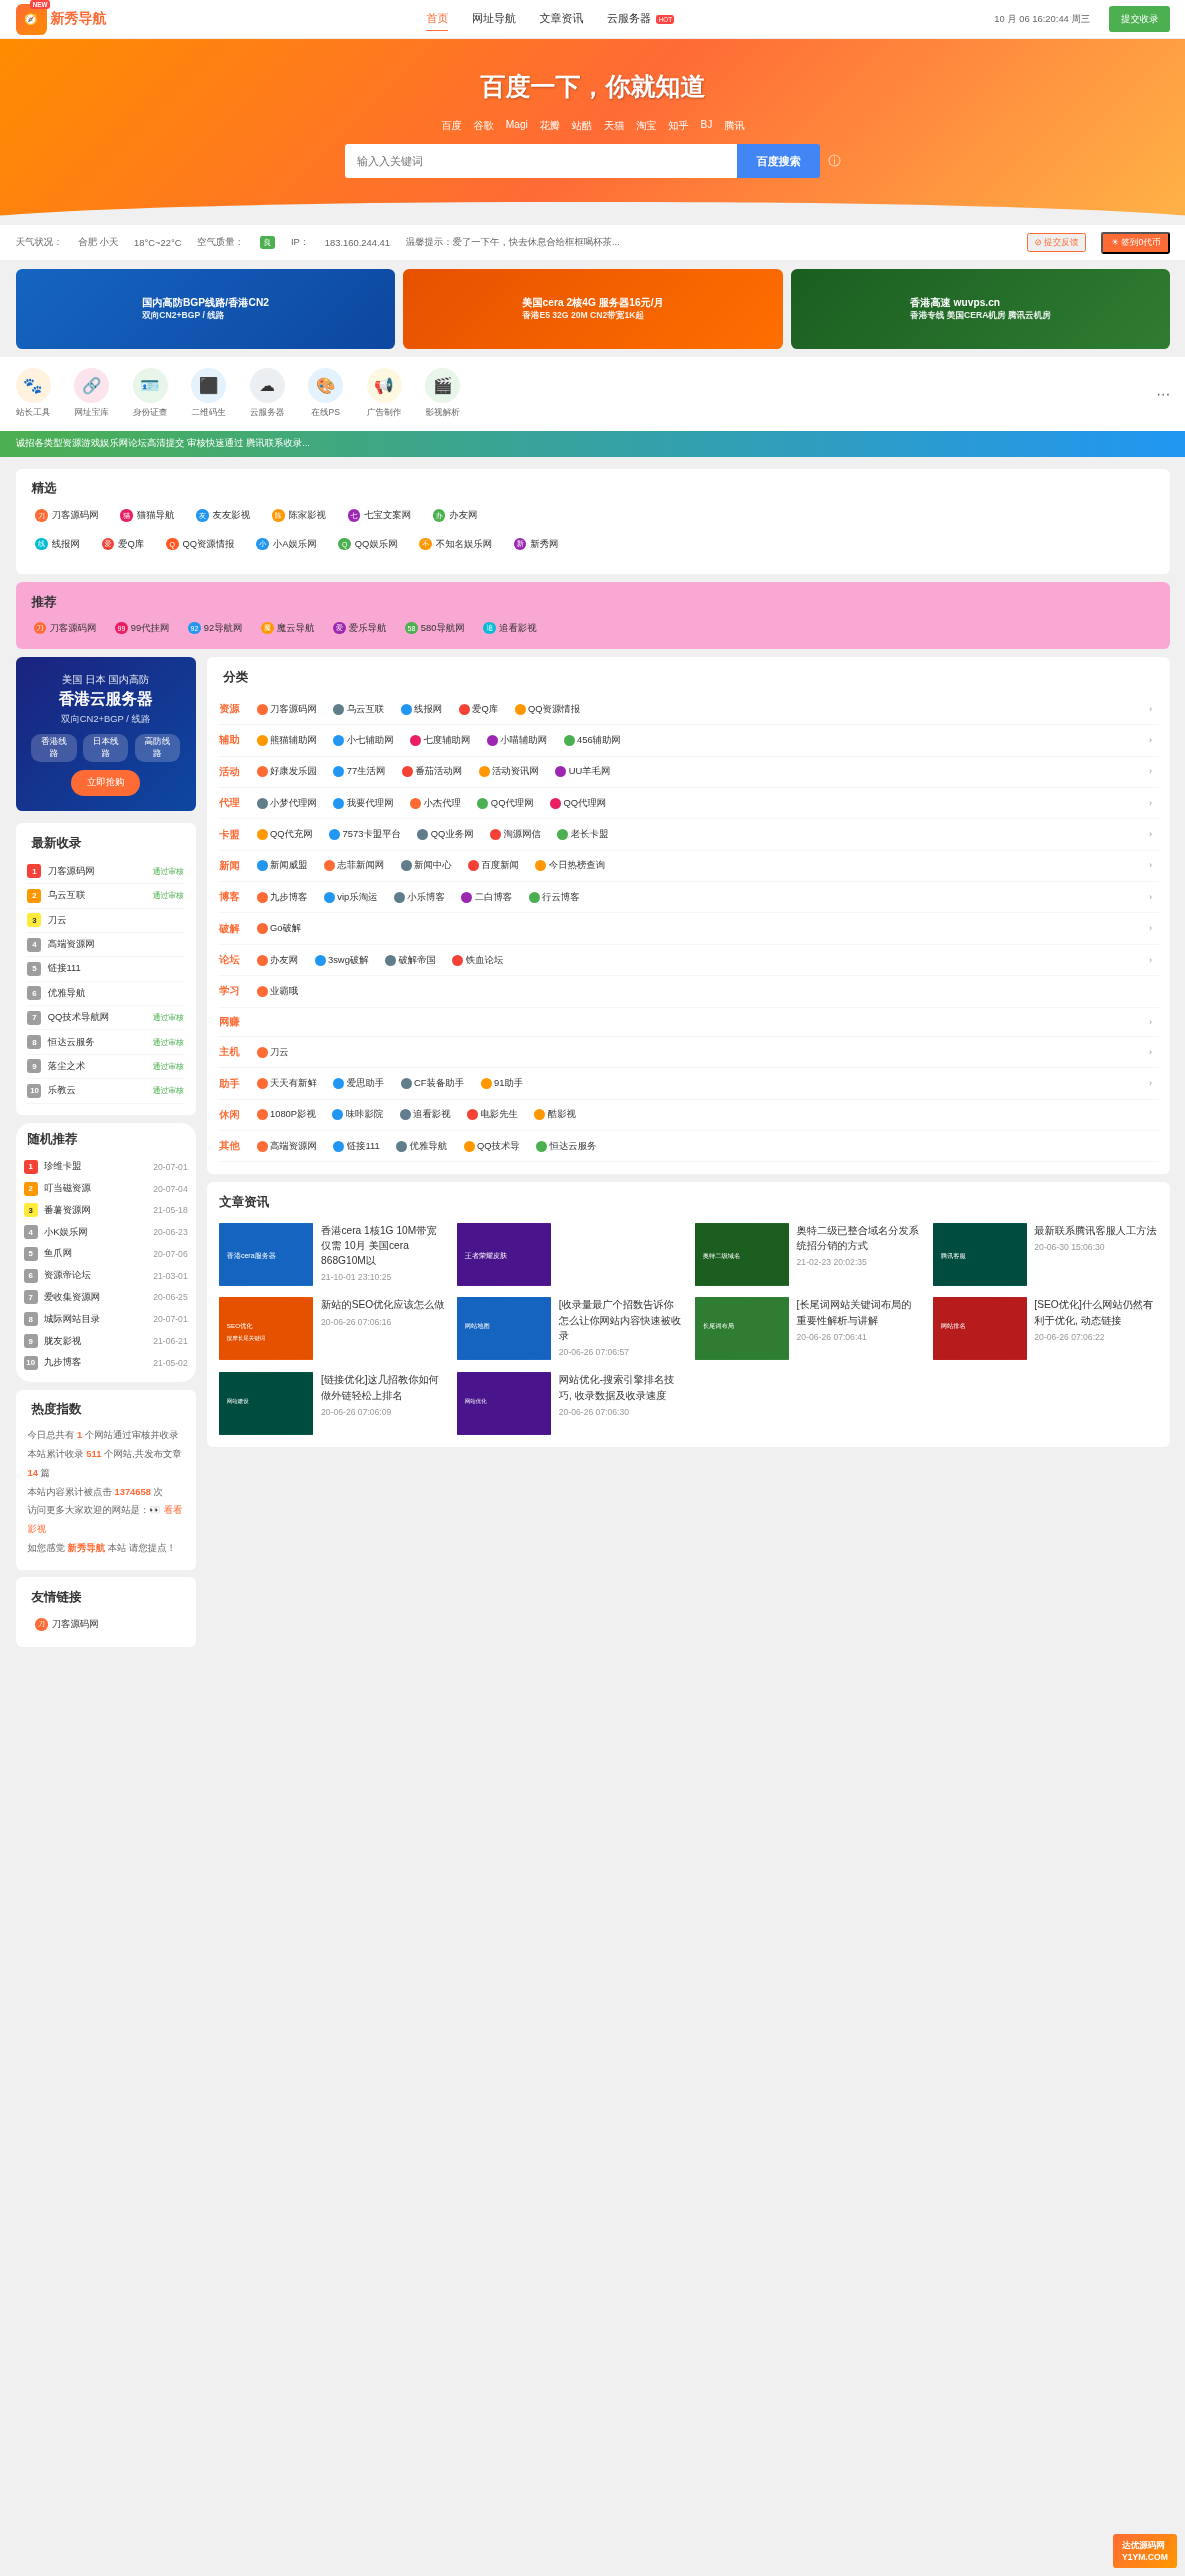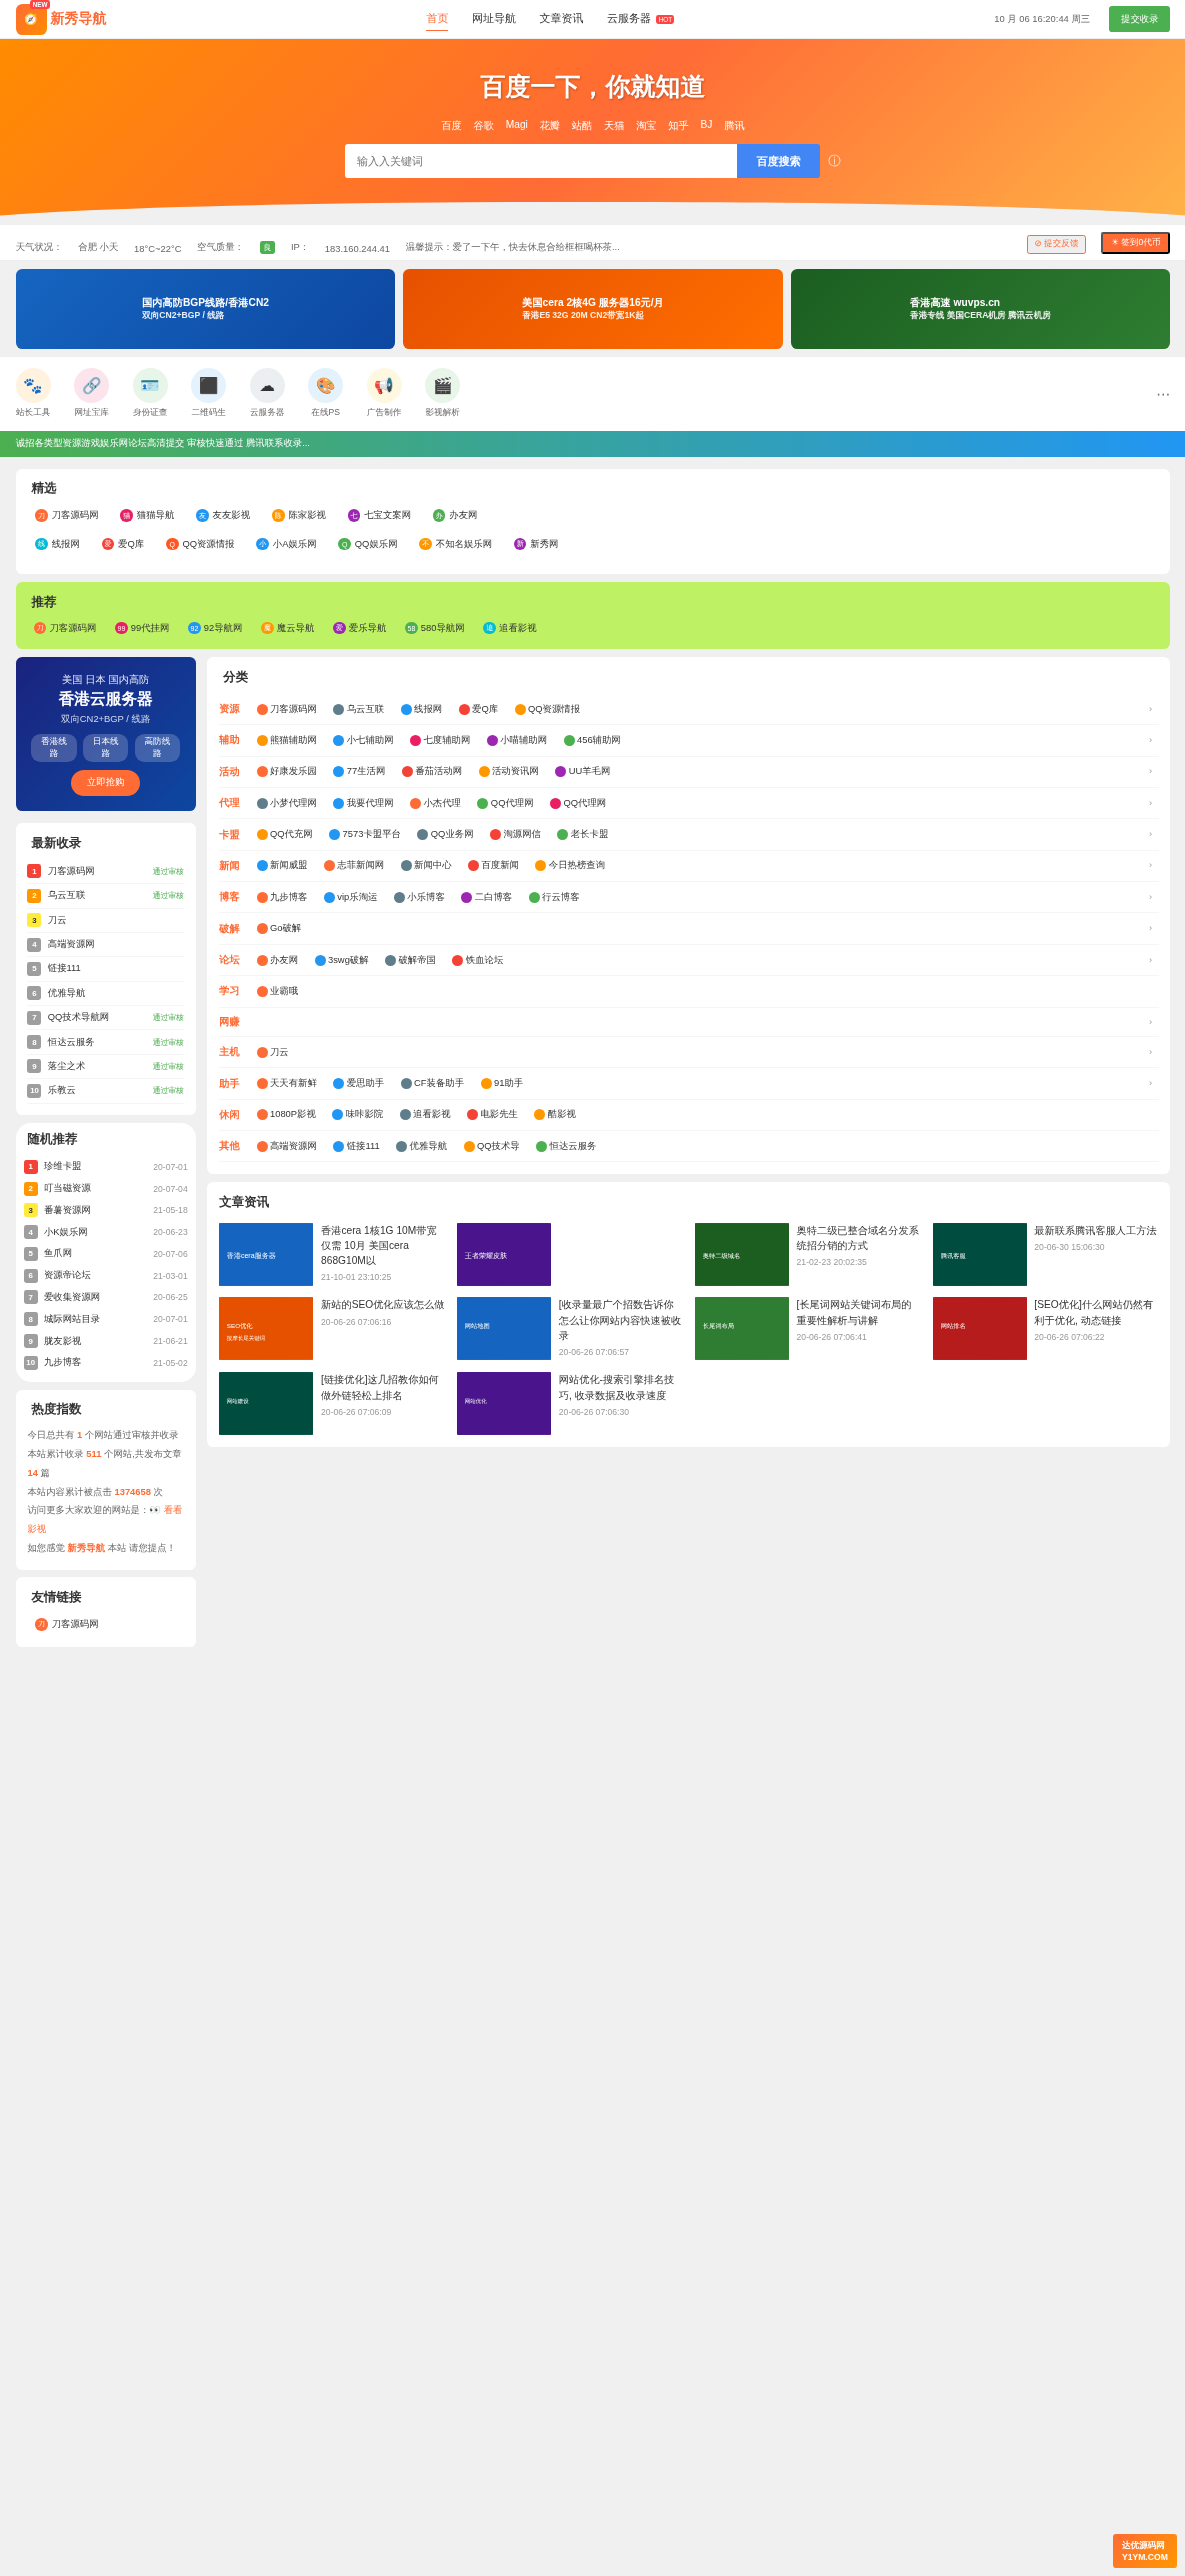--- a/index.html
+++ b/index.html
@@ -24,21 +24,21 @@
     .hero-title { color: white; font-size: 25px; font-weight: bold; margin-bottom: 15.7px; text-shadow: 0.8px 0.8px 2.4px rgba(0,0,0,0.3); }
     .search-engines { display: flex; gap: 11.8px; justify-content: center; margin-bottom: 11.8px; }
     .search-engine-link { color: white; text-decoration: none; font-size: 10.2px; }
     .search-box-wrapper { display: flex; justify-content: center; gap: 0; }
     .search-input { width: 392px; padding: 9.4px 11.8px; border: none; border-radius: 3.1px 0 0 3.1px; font-size: 11px; outline: none; }
     .search-btn { background: #4285f4; color: white; padding: 9.4px 19.6px; border: none; border-radius: 0 3.1px 3.1px 0; cursor: pointer; font-size: 11px; font-weight: bold; }
     .search-help { color: rgba(255,255,255,0.8); margin-left: 7.8px; cursor: pointer; font-size: 12.5px; align-self: center; }
     .hero-wave { position: absolute; bottom: 0; left: 0; right: 0; height: 23.5px; background: #f0f0f0; clip-path: ellipse(55% 100% at 50% 100%); }
 
     
-    .info-bar { background: #fff; padding: 6.3px 15.7px; display: flex; align-items: flex-end; gap: 15.7px; border-bottom: 0.8px solid #eee; font-size: 9.4px; color: #666; }
+    .info-bar { background: #fff; padding: 6.3px 15.7px; display: flex; align-items: center; gap: 15.7px; border-bottom: 0.8px solid #eee; font-size: 9.4px; color: #666; }
     .weather-good { background: #4caf50; color: white; padding: 0.8px 3.9px; border-radius: 2.4px; font-size: 7.8px; }
     .reminder { flex: 1; color: #666; }
     .feedback-btn { color: #ff6b35; border: 0.8px solid #ff6b35; padding: 2.4px 6.3px; border-radius: 2.4px; cursor: pointer; font-size: 8.6px; }
     .sign-btn { background: #ff6b35; color: white; padding: 3.1px 7.8px; border-radius: 2.4px; cursor: pointer; font-size: 8.6px; }
 
     
     .ad-banners { display: flex; gap: 7.8px; padding: 7.8px 15.7px; background: #f0f0f0; }
     .ad-banner { flex: 1; border-radius: 6.3px; overflow: hidden; height: 80px; display: flex; align-items: center; justify-content: center; color: white; font-size: 10.2px; font-weight: bold; cursor: pointer; }
     .ad-banner-1 { background: linear-gradient(135deg, #1565c0, #0d47a1); }
     .ad-banner-2 { background: linear-gradient(135deg, #e65100, #ff6f00); }
@@ -110,21 +110,21 @@
     
     .news-section { background: #fff; border-radius: 6.3px; padding: 11.8px; }
     .news-title { font-size: 12.5px; font-weight: bold; color: #333; margin-bottom: 11.8px; }
     .news-grid { display: grid; grid-template-columns: 1fr 1fr 1fr 1fr; gap: 11.8px; }
     .news-item { display: flex; gap: 7.8px; cursor: pointer; }
     .news-thumb { width: 94px; height: 63px; border-radius: 3.1px; flex-shrink: 0; object-fit: cover; display: flex; align-items: center; justify-content: center; font-size: 7.8px; color: white; }
     .news-info { flex: 1; }
     .news-headline { font-size: 10.2px; color: #333; line-height: 1.5; margin-bottom: 3.9px; }
     .news-date { font-size: 8.6px; color: #999; }
 
-    .recommend-section { background: #bef264; border-radius: 6.3px; padding: 11.8px; margin-bottom: 7.8px; }
+    .recommend-section { background: #f9a8d4; border-radius: 6.3px; padding: 11.8px; margin-bottom: 7.8px; }
     .rec-links { display: flex; flex-wrap: wrap; gap: 6.3px; }
     .rec-link { display: flex; align-items: center; gap: 3.1px; padding: 3.1px 6.3px; font-size: 9.4px; color: #333; cursor: pointer; }
     
     .thumb-blue { background: linear-gradient(135deg, #1565c0, #42a5f5); }
     .thumb-green { background: linear-gradient(135deg, #2e7d32, #66bb6a); }
     .thumb-orange { background: linear-gradient(135deg, #e65100, #ffa726); }
     .thumb-purple { background: linear-gradient(135deg, #4a148c, #ab47bc); }
     .thumb-teal { background: linear-gradient(135deg, #004d40, #26a69a); }
     .thumb-red { background: linear-gradient(135deg, #b71c1c, #ef5350); }
   </style>

